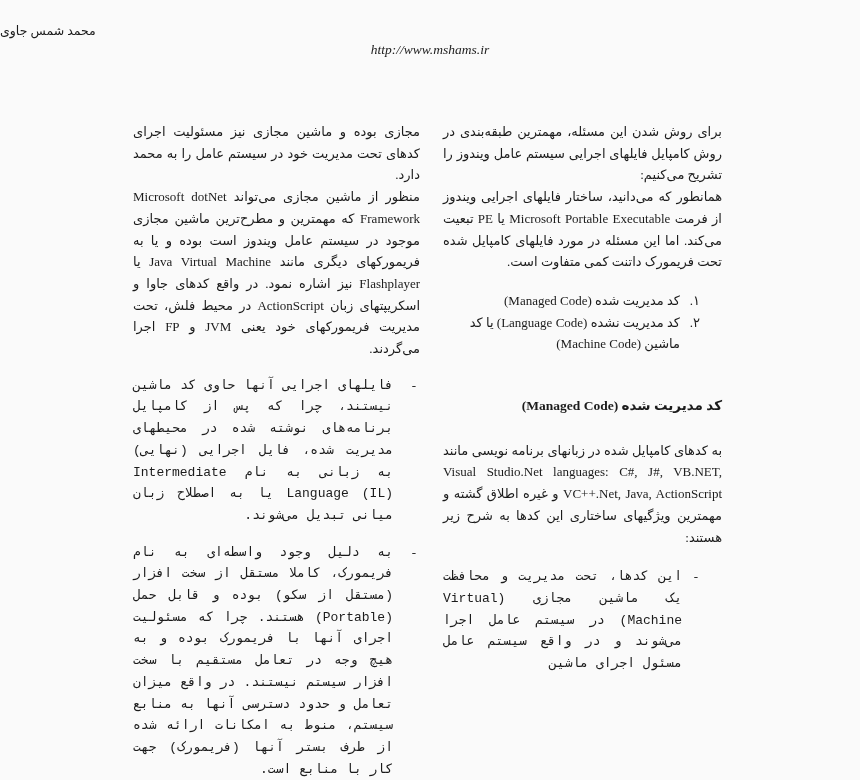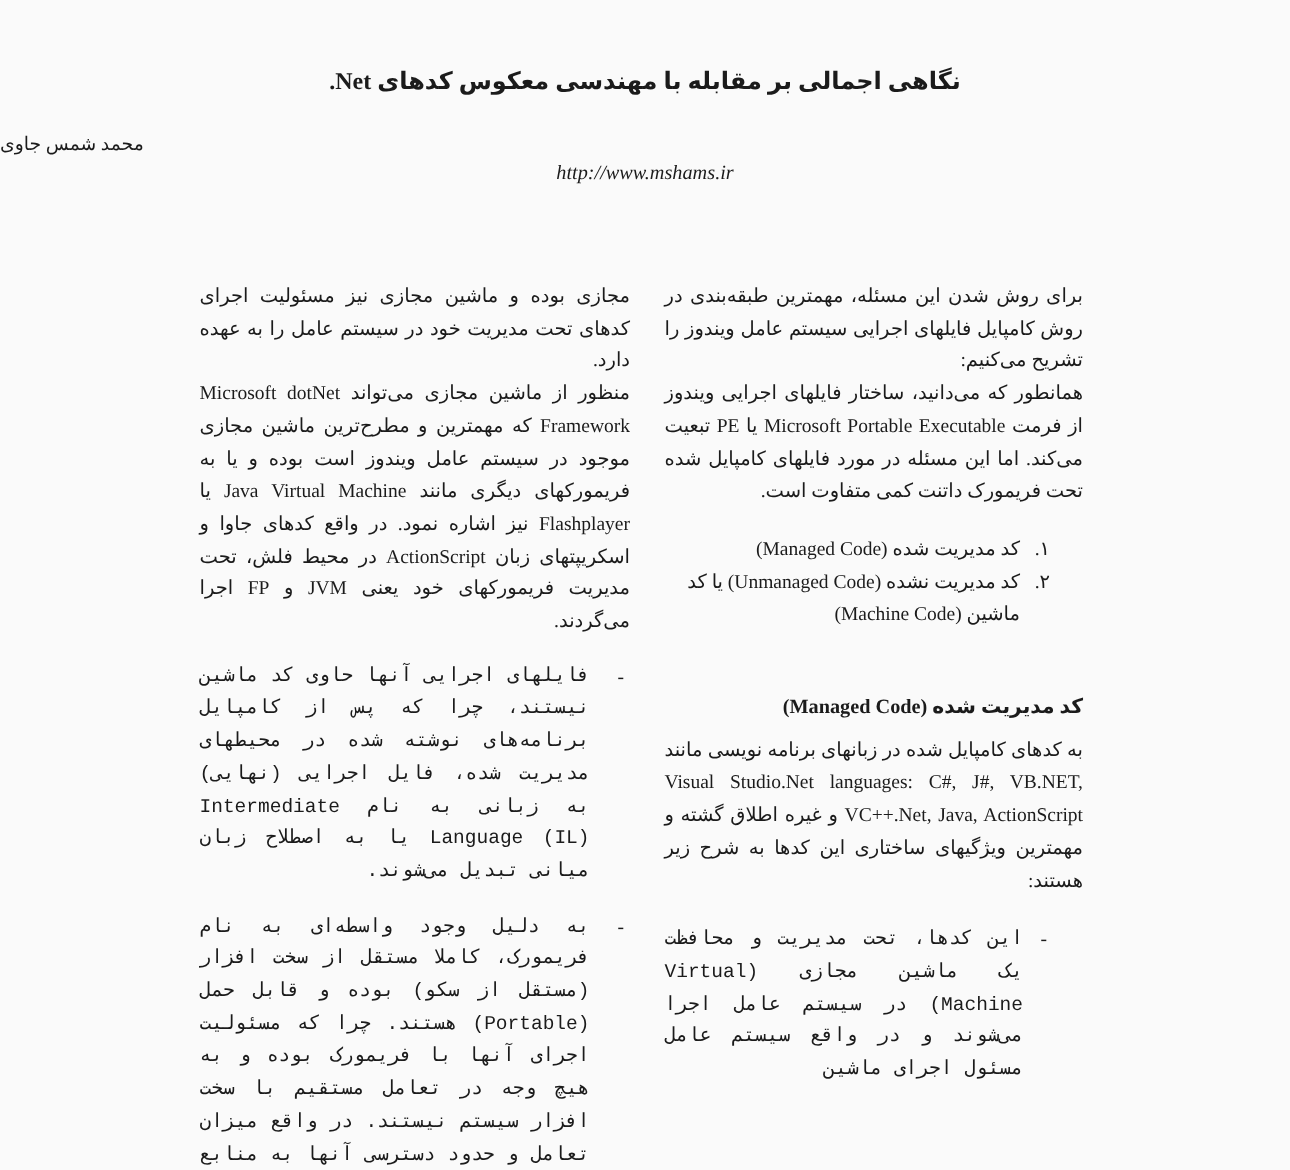--- a/index.html
+++ b/index.html
@@ -68,75 +68,74 @@
     flex: 1;
     text-align: right;
   }
 
   .section-heading {
     margin: 40px 0 0 0;
     font-size: 13.5px;
     line-height: 21.7px;
     font-weight: bold;
   }
-  .col-right .after-heading { margin-top: 7px; }
+  .col-right .after-heading { margin-top: 23px; }
 
   .dash-item { display: flex; }
   .dash-item .li-text { flex: 1; text-align: justify; font-family: Liberation Mono, monospace; }
   .col-right .dash-item {
     margin-top: 18px;
     padding-right: 24px;
   }
   .col-right .dash-item .dash { flex: 0 0 16px; }
   .col-left .dash-item {
     margin-top: 15px;
     padding-right: 4px;
   }
   .col-left .dash-item .dash { flex: 0 0 23px; }
 </style>
 </head>
 <body>
 
 <div class="page">
 
-  <h1 class="doc-title">نگاهی اجمالی بر مقابله با مهندسی معکوس کدهای Net.</h1>
 
   <div class="byline">محمد شمس جاوی</div>
 
   <div class="site-url">http://www.mshams.ir</div>
 
   <div class="columns">
 
     <div class="col col-right">
       <p>برای روش شدن این مسئله، مهمترین طبقه‌بندی در روش کامپایل فایلهای اجرایی سیستم عامل ویندوز را تشریح می‌کنیم:</p>
       <p>همانطور که می‌دانید، ساختار فایلهای اجرایی ویندوز از فرمت Microsoft Portable Executable یا PE تبعیت می‌کند. اما این مسئله در مورد فایلهای کامپایل شده تحت فریمورک داتنت کمی متفاوت است.</p>
 
       <ol class="num-list">
         <li>
           <span class="num">۱.</span>
           <span class="li-text">کد مدیریت شده (Managed Code)</span>
         </li>
         <li>
           <span class="num">۲.</span>
-          <span class="li-text">کد مدیریت نشده (Unmanaged Code) یا کد ماشین (Machine Code)</span>
+          <span class="li-text">کد مدیریت نشده (Language Code) یا کد ماشین (Machine Code)</span>
         </li>
       </ol>
 
       <h2 class="section-heading">کد مدیریت شده (Managed Code)</h2>
 
       <p class="after-heading">به کدهای کامپایل شده در زبانهای برنامه نویسی مانند Visual Studio.Net languages:  C#, J#, VB.NET, VC++.Net, Java, ActionScript و غیره اطلاق گشته و مهمترین ویژگیهای ساختاری این کدها به شرح زیر هستند:</p>
 
       <div class="dash-item">
         <span class="dash">-</span>
         <span class="li-text">این کدها، تحت مدیریت و محافظت یک ماشین مجازی (Virtual Machine) در سیستم عامل اجرا می‌شوند و در واقع سیستم عامل مسئول اجرای ماشین</span>
       </div>
     </div>
 
     <div class="col col-left">
-      <p>مجازی بوده و ماشین مجازی نیز مسئولیت اجرای کدهای تحت مدیریت خود در سیستم عامل را به عهده دارد.</p>
+      <p>مجازی بوده و ماشین مجازی نیز مسئولیت اجرای کدهای تحت مدیریت خود در سیستم عامل را به محمد دارد.</p>
       <p>منظور از ماشین مجازی می‌تواند Microsoft dotNet Framework که مهمترین و مطرح‌ترین ماشین مجازی موجود در سیستم عامل ویندوز است بوده و یا به فریمورکهای دیگری مانند Java Virtual Machine یا Flashplayer نیز اشاره نمود. در واقع کدهای جاوا و اسکریپتهای زبان ActionScript در محیط فلش، تحت مدیریت فریمورکهای خود یعنی JVM و FP اجرا می‌گردند.</p>
 
       <div class="dash-item">
         <span class="dash">-</span>
         <span class="li-text">فایلهای اجرایی آنها حاوی کد ماشین نیستند، چرا که پس از کامپایل برنامه‌های نوشته شده در محیطهای مدیریت شده، فایل اجرایی (نهایی) به زبانی به نام Intermediate Language (IL) یا به اصطلاح زبان میانی تبدیل می‌شوند.</span>
       </div>
 
       <div class="dash-item">
         <span class="dash">-</span>
         <span class="li-text">به دلیل وجود واسطه‌ای به نام فریمورک، کاملا مستقل از سخت افزار (مستقل از سکو) بوده و قابل حمل (Portable) هستند. چرا که مسئولیت اجرای آنها با فریمورک بوده و به هیچ وجه در تعامل مستقیم با سخت افزار سیستم نیستند. در واقع میزان تعامل و حدود دسترسی آنها به منابع سیستم، منوط به امکانات ارائه شده از طرف بستر آنها (فریمورک) جهت کار با منابع است.</span>

